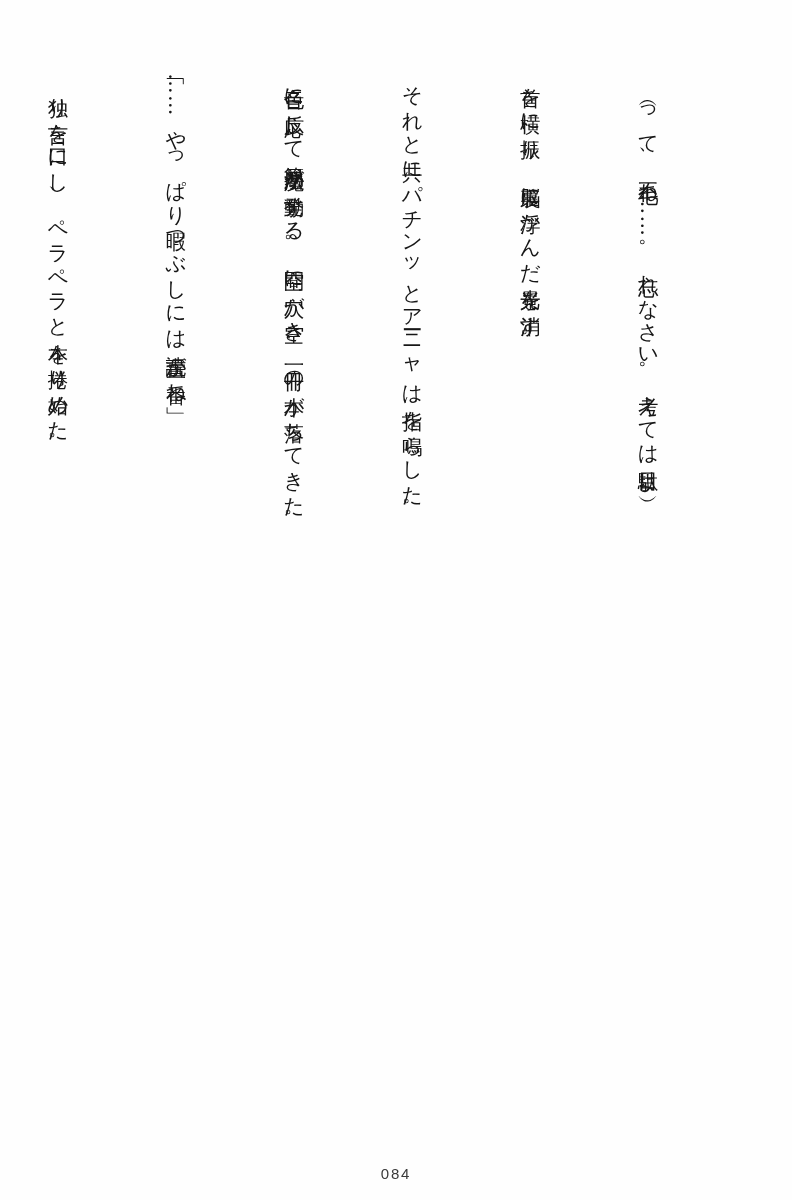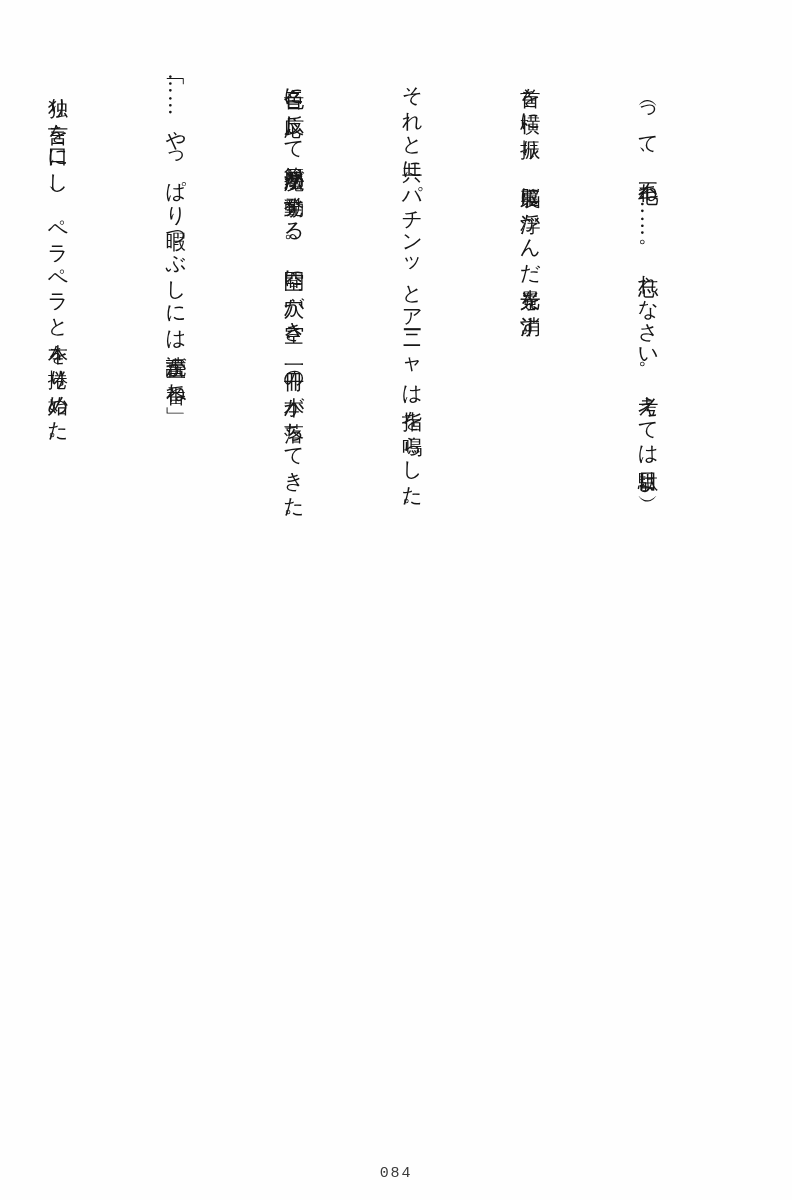--- a/index.html
+++ b/index.html
@@ -61,21 +61,21 @@
 
   .page-number {
     position: absolute;
     bottom: 18px;
     left: 0;
     right: 0;
     text-align: center;
     font-size: 15px;
     letter-spacing: 0.12em;
     color: #3a3a3a;
-    font-family: Liberation Mono, monospace;
+    font-family: Liberation Sans, sans-serif;
   }
 </style>
 </head>
 <body>
 
 <div class="page">
 
   <div class="text-body">
     <span class="line indent">（って、不毛ね……。忘れなさい。考えては駄目よ）</span>
     <span class="line">首を横に振り、脳裏に浮かんだ光景を消す。</span>

